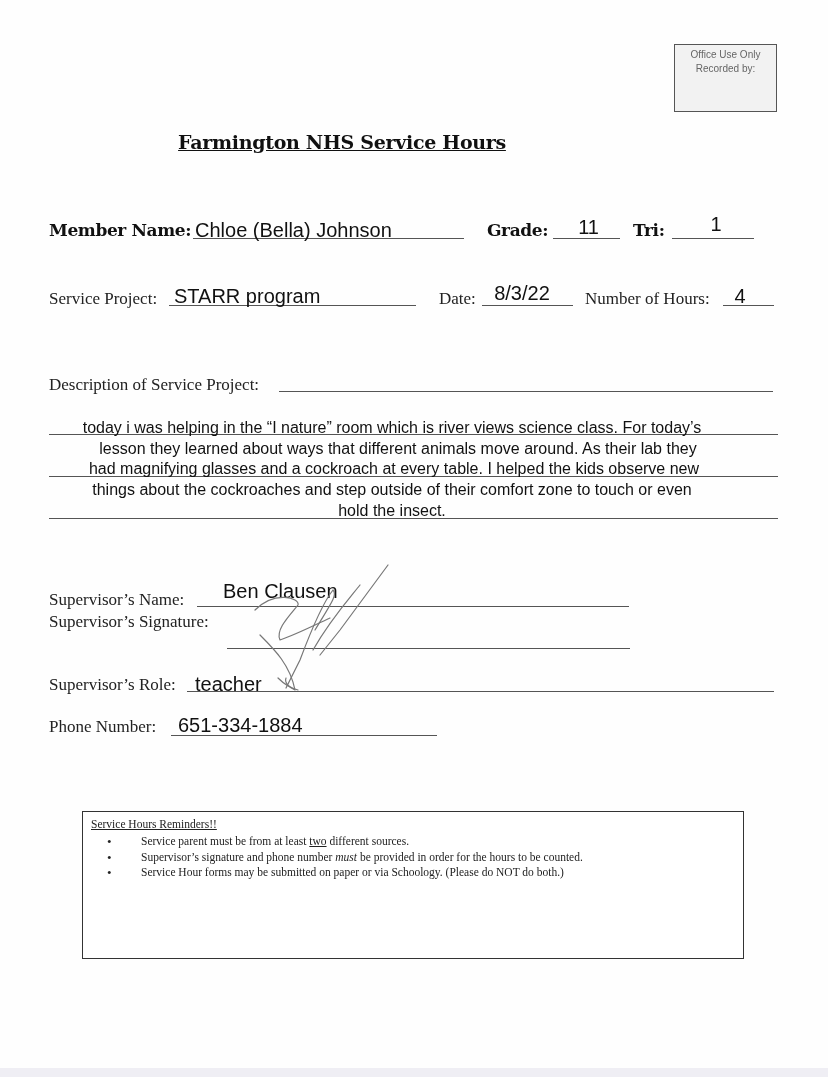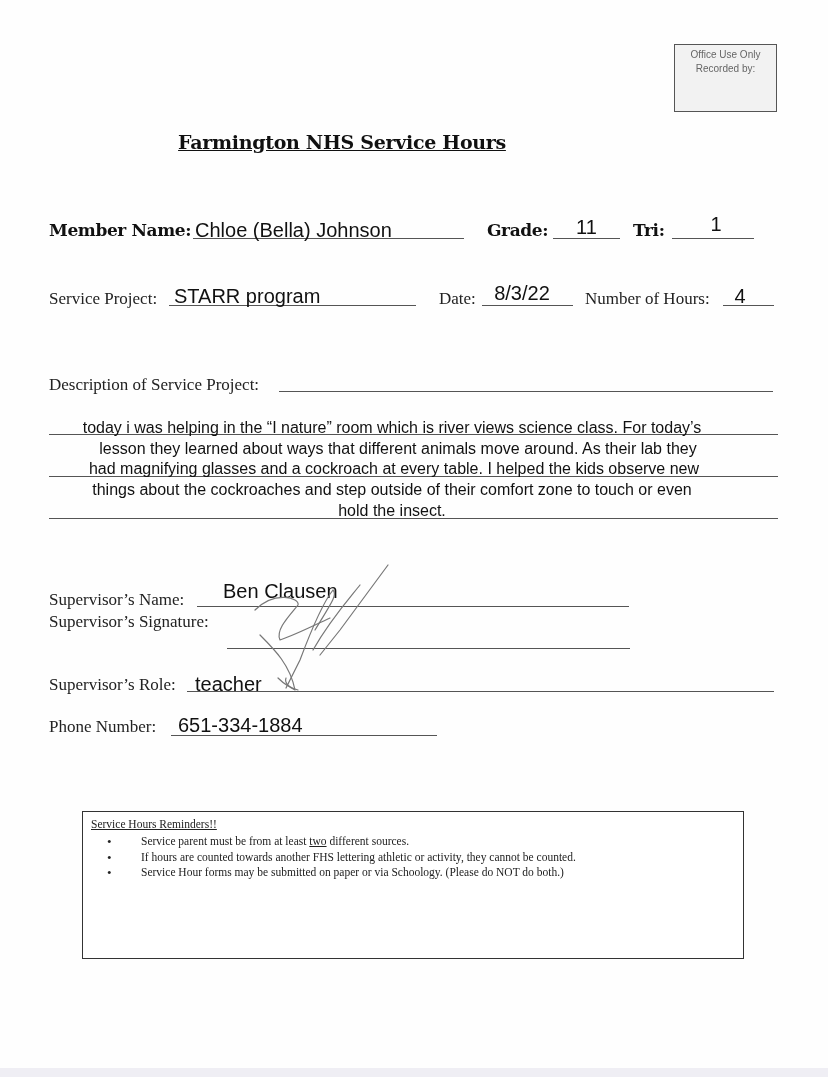--- a/index.html
+++ b/index.html
@@ -51,21 +51,21 @@
 </div>
 
 <div class="abs title">Farmington NHS Service Hours</div>
 
 <div class="abs label-bold" style="left:49px; top:220px;">Member Name:</div>
 <div class="line" style="left:193px; top:238px; width:271px;"></div>
 <div class="abs handfill" style="left:195px; top:219px;">Chloe (Bella) Johnson</div>
 
 <div class="abs label-bold" style="left:487px; top:220px;">Grade:</div>
 <div class="line" style="left:553px; top:238px; width:67px;"></div>
-<div class="abs handfill" style="left:553px; width:67px; text-align:center; top:216px;">11</div>
+<div class="abs handfill" style="left:532px; width:67px; text-align:right; top:216px;">11</div>
 
 <div class="abs label-bold" style="left:633px; top:220px;">Tri:</div>
 <div class="line" style="left:672px; top:238px; width:82px;"></div>
 <div class="abs handfill" style="left:672px; width:88px; text-align:center; top:213px;">1</div>
 
 <div class="abs label" style="left:49px; top:289px;text-align:center;">Service Project:</div>
 <div class="line" style="left:169px; top:305px; width:247px;"></div>
 <div class="abs handfill" style="left:174px; top:285px;">STARR program</div>
 
 <div class="abs label" style="left:439px; top:289px;">Date:</div>
@@ -113,18 +113,18 @@
     <path d="M35 50 C55 30, 80 38, 78 45 C70 55, 55 70, 60 80 C75 75, 95 65, 110 58"></path>
     <path d="M40 75 C55 90, 70 105, 75 130 C70 128, 64 123, 66 118"></path>
     <path d="M58 118 C62 122, 70 128, 78 130"></path>
   </g>
 </svg>
 
 <div class="abs reminders">
   <div class="rtitle">Service Hours Reminders!!</div>
   <ul>
     <li><span>Service parent must be from at least </span><span class="u">two</span><span> different sources.</span></li>
-    <li><span>If hours are counted towards another FHS lettering athletic or activity, they cannot be counted.</span></li>
+    <li><span>Supervisor’s signature and phone number </span><span class="i">must</span><span> be provided in order for the hours to be counted.</span></li>
     <li><span>Service Hour forms may be submitted on paper or via Schoology. (Please do NOT do both.)</span></li>
   </ul>
 </div>
 
 <div class="bottom-bar"></div>
 
 </body></html>

